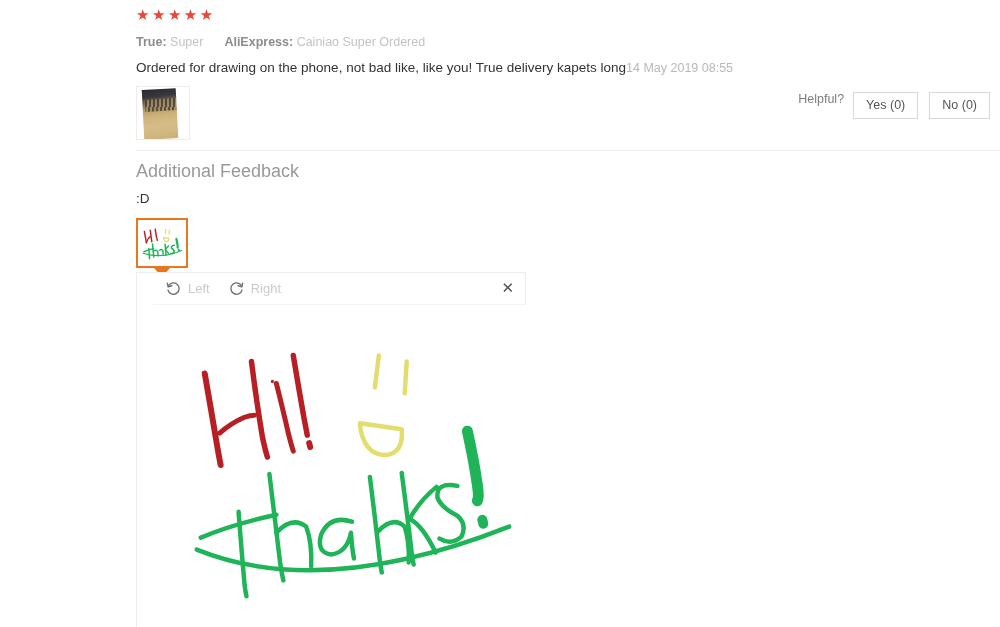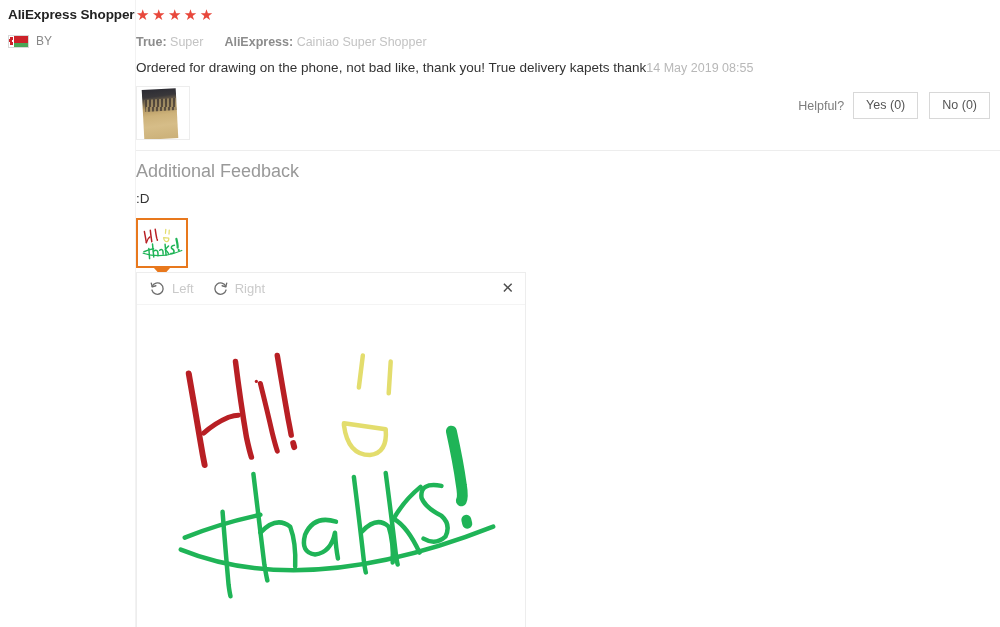--- a/index.html
+++ b/index.html
@@ -149,21 +149,20 @@
     width: 864px;
     height: 1px;
     background: #ededed;
   }
 
   
   .helpful-group {
     position: absolute;
     right: 10px; top: 92px;
     display: flex;
-    align-items: center;
   }
   .helpful-label {
     font-size: 12.5px;
     color: #7d7d7d;
     margin-right: 9px;
   }
   .vote-btn {
     font-family: inherit;
     font-size: 12.5px;
     color: #555555;
@@ -217,20 +216,21 @@
 
   
   .viewer {
     position: absolute;
     left: 0; top: 272px;
     width: 390px;
     height: 355px;
     border: 1px solid #ededed;
     border-bottom: none;
     background: #ffffff;
+    padding-left: 16px;
   }
   .viewer-toolbar {
     position: relative;
     height: 32px;
     display: flex;
     align-items: center;
     padding: 0 10px 0 12px;
     border-bottom: 1px solid #f4f4f4;
   }
   .rot-btn {
@@ -262,48 +262,37 @@
     background: #ffffff;
     overflow: hidden;
   }
   .canvas-area svg { display: block; }
 </style>
 </head>
 <body>
 
 <div id="root">
 
-  <div class="reviewer-col">
-    <div class="reviewer-name">AliExpress Shopper</div>
-    <div class="country-row">
-      <span class="flag">
-        <span class="band-red"></span>
-        <span class="band-green"></span>
-        <span class="ornament"></span>
-      </span>
-      <span class="country-code">BY</span>
-    </div>
-  </div>
 
   <div class="content">
 
     <div class="stars">
       <span>★</span><span>★</span><span>★</span><span>★</span><span>★</span>
     </div>
 
     <div class="attr-row">
       <span class="attr-label">True:</span>
       <span class="attr-value">Super</span>
       <span class="attr-gap"></span>
       <span class="attr-label">AliExpress:</span>
-      <span class="attr-value">Cainiao Super Shopper</span>
+      <span class="attr-value">Cainiao Super Ordered</span>
     </div>
 
     <div class="review-text">
-      <span>Ordered for drawing on the phone, not bad like, thank you! True delivery kapets thank</span><span class="review-date">14 May 2019 08:55</span>
+      <span>Ordered for drawing on the phone, not bad like, like you! True delivery kapets long</span><span class="review-date">14 May 2019 08:55</span>
     </div>
 
     <div class="thumb-row">
       <div class="photo-thumb">
         <span class="ph-inner"></span>
         <span class="ph-keys"></span>
       </div>
     </div>
 
     <div class="helpful-group">

